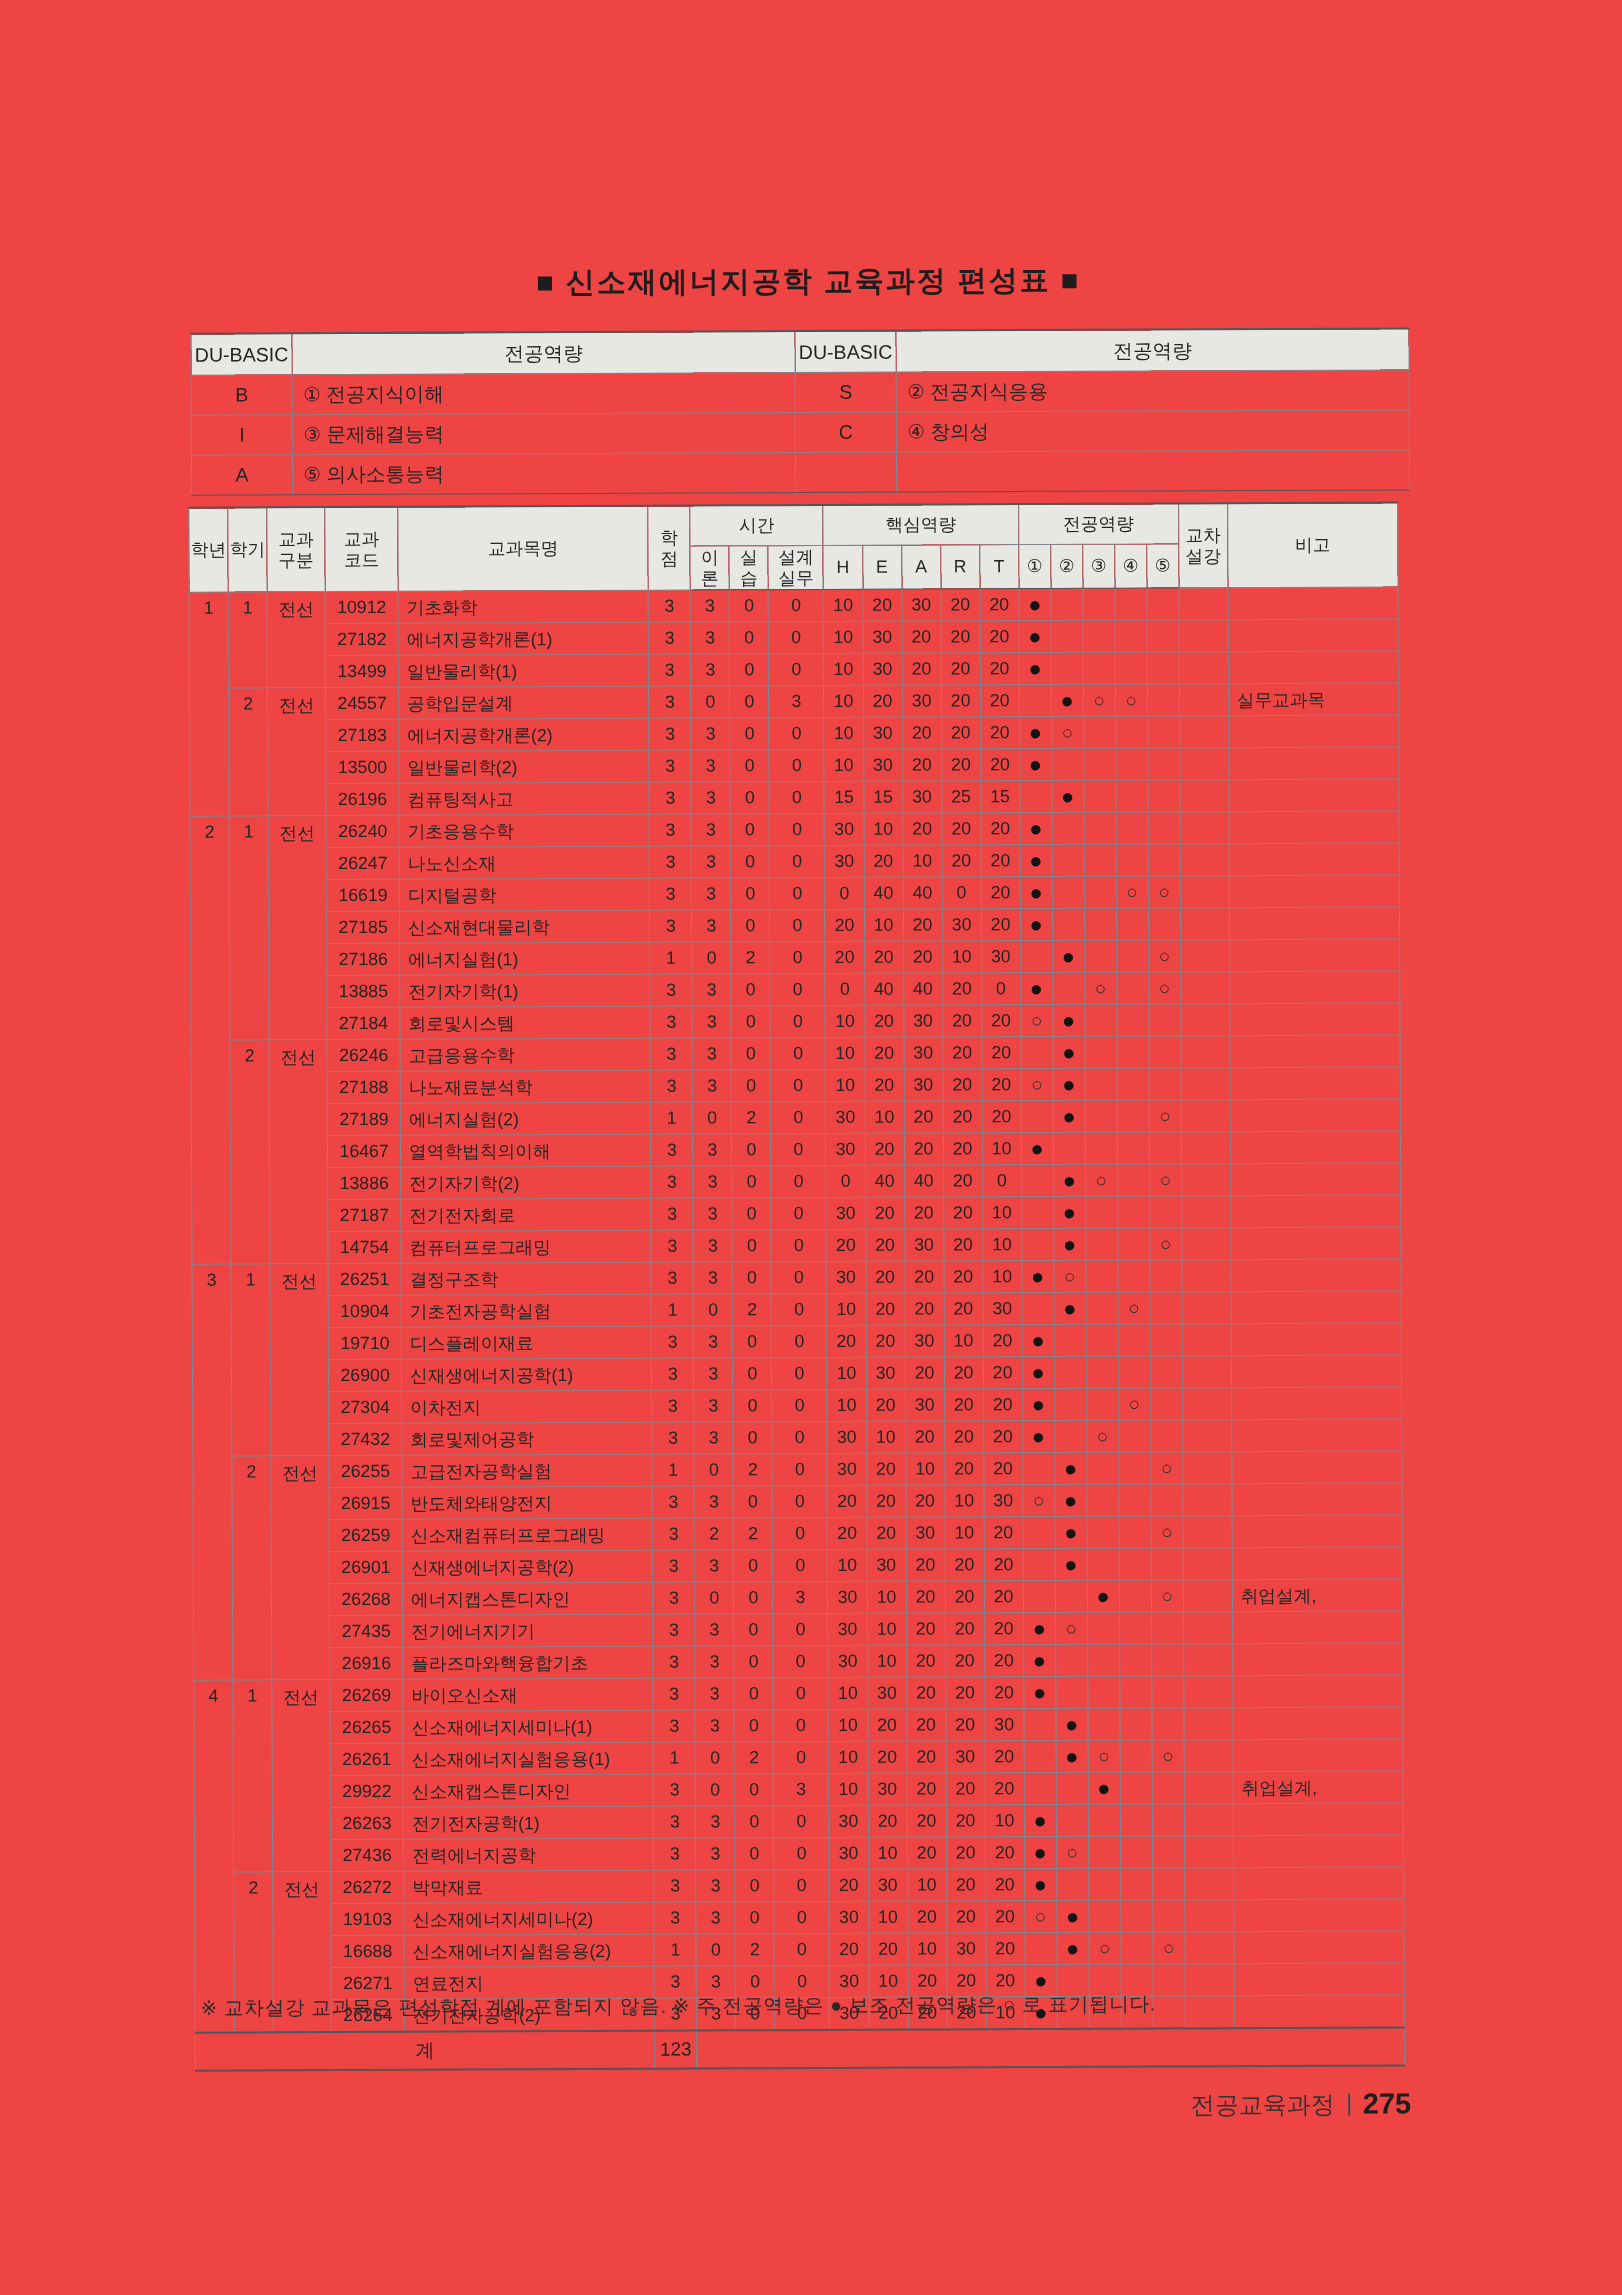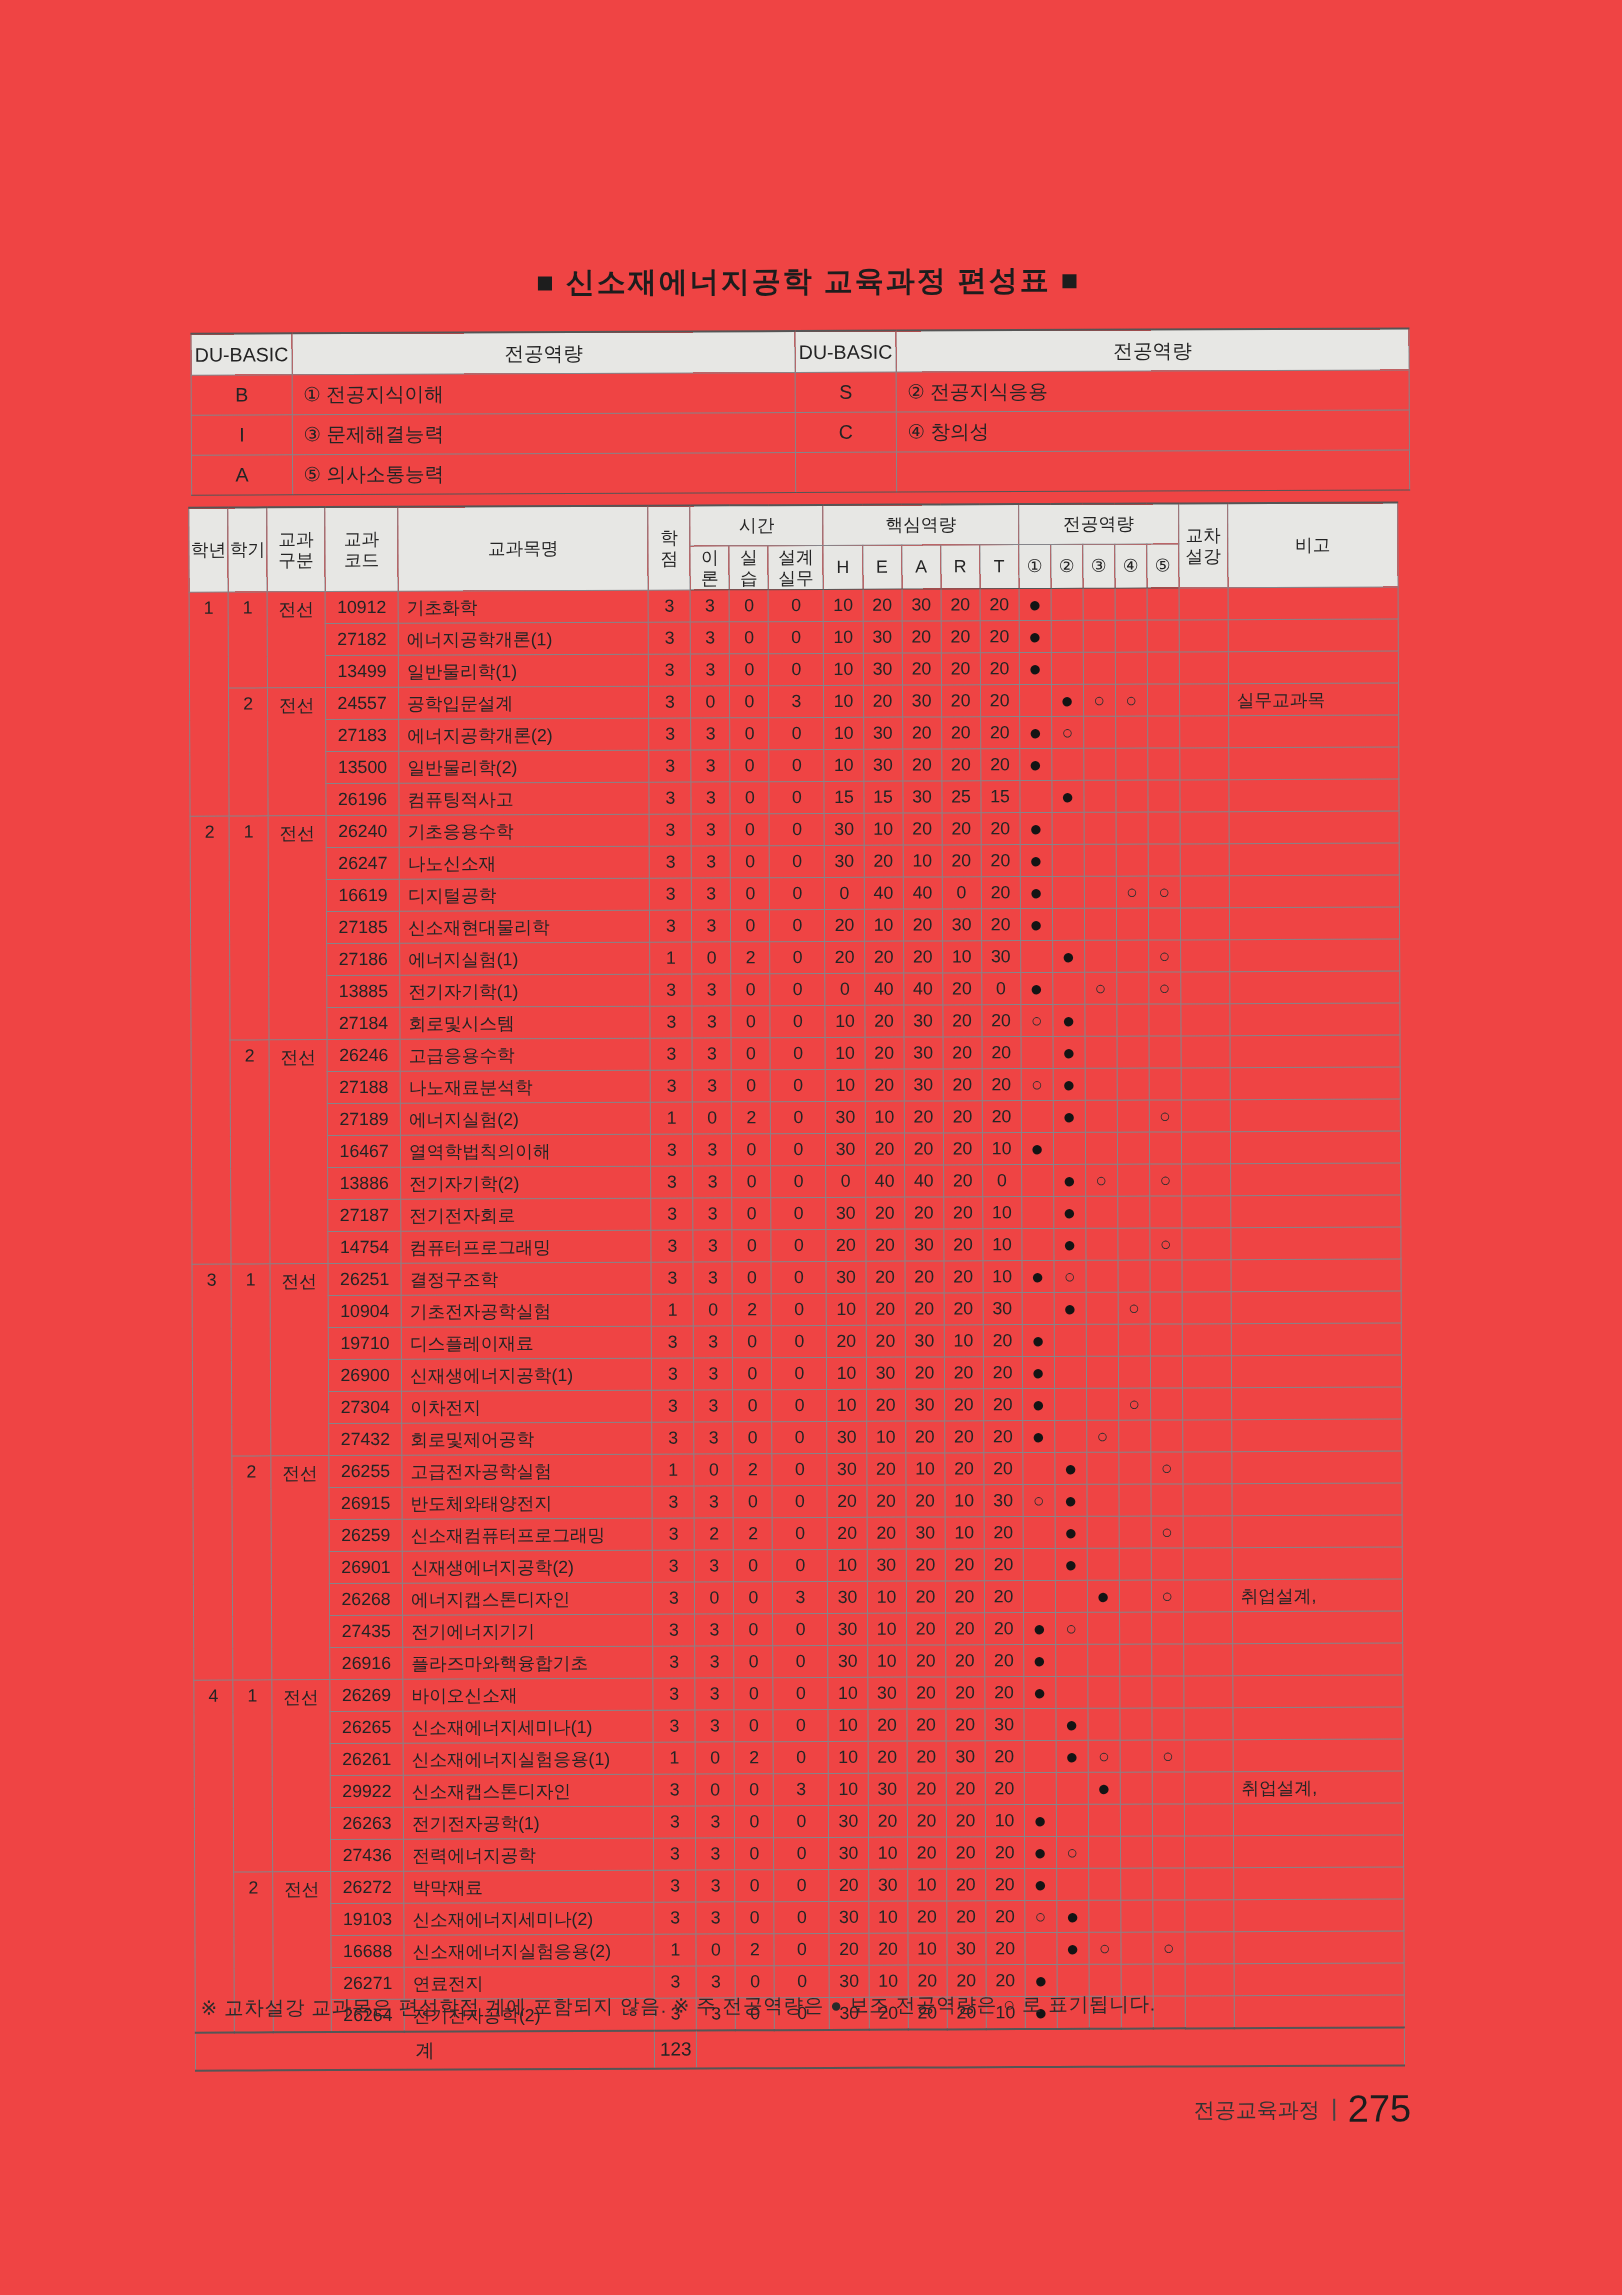--- a/index.html
+++ b/index.html
@@ -23,23 +23,23 @@
   .main thead tr:last-child th{height:41px;border-bottom:1.3px solid #555;}
   .main td{height:29px;text-align:center;}
   .main td.left{text-align:left;padding-left:7.9px;}
   .main td.grp{vertical-align:top;padding-top:5.2px;}
   .main td.mark{font-size:19.6px;line-height:1;}
   .main td.mark .filled{font-size:22px;color:#141414;}
   .main td.mark .open{font-size:19px;color:#2e2e2e;}
   .main tr.total td{border-top:2px solid #555;border-bottom:2px solid #555;height:34px;font-size:19px;}
   .footnote{position:absolute;left:196px;top:1992px;width:1243px;font-size:19.6px;color:#2a2a2a;letter-spacing:0.7px;}
   .pagefooter{position:absolute;right:216px;top:2090px;display:flex;align-items:center;gap:13px;}
-  .pagefooter .lbl{font-size:21px;color:#333;}
+  .pagefooter .lbl{font-size:24px;color:#333;}
   .pagefooter .bar{width:2px;height:22px;background:#444;display:inline-block;}
-  .pagefooter .pnum{font-size:38px;color:#1d1d1d;}
+  .pagefooter .pnum{font-size:29px;color:#1d1d1d;font-weight:bold;}
 </style>
 </head>
 <body>
 
 <div class="page">
   <div class="sheet">
 
     <div class="title">■  신소재에너지공학  교육과정  편성표  ■</div>
 
     <table class="legend">

